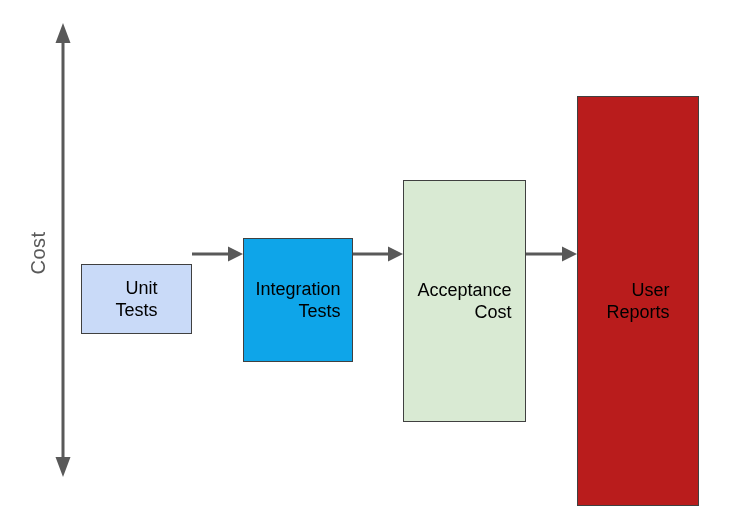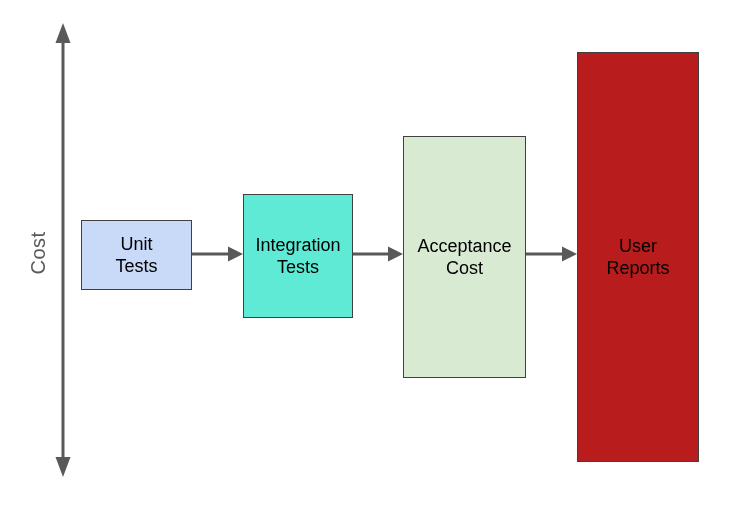--- a/index.html
+++ b/index.html
@@ -35,21 +35,22 @@
     line-height: 24px;
     letter-spacing: 0.5px;
   }
   .box {
     position: absolute;
     box-sizing: border-box;
     border: 1.5px solid #404040;
     display: flex;
     align-items: center;
     justify-content: center;
-    text-align: center;
+    text-align: right;
+    margin-top: 44px;
   }
   .box-label {
     font-size: 18px;
     line-height: 22px;
     white-space: pre-line;
   }
   .box-unit        { left: 81px;  top: 220px; width: 111px; height: 70px;  }
   .box-integration { left: 243px; top: 194px; width: 110px; height: 124px; }
   .box-acceptance  { left: 403px; top: 136px; width: 123px; height: 242px; }
   .box-user        { left: 577px; top: 52px;  width: 122px; height: 410px; }
@@ -83,21 +84,21 @@
     </g>
   </svg>
 
   <div class="cost-label" style="color: rgb(89, 89, 89);">Cost</div>
 
   <div class="box box-unit" style="background-color: rgb(201, 218, 248); border-color: rgb(64, 64, 64);">
     <span class="box-label">Unit
 Tests</span>
   </div>
 
-  <div class="box box-integration" style="background-color: #5eead4; border-color: rgb(64, 64, 64);">
+  <div class="box box-integration" style="background-color: #0ea5e9; border-color: rgb(64, 64, 64);">
     <span class="box-label">Integration
 Tests</span>
   </div>
 
   <div class="box box-acceptance" style="background-color: rgb(217, 234, 211); border-color: rgb(64, 64, 64);">
     <span class="box-label">Acceptance
 Cost</span>
   </div>
 
   <div class="box box-user" style="background-color: #b91c1c; border-color: rgb(64, 64, 64);">

